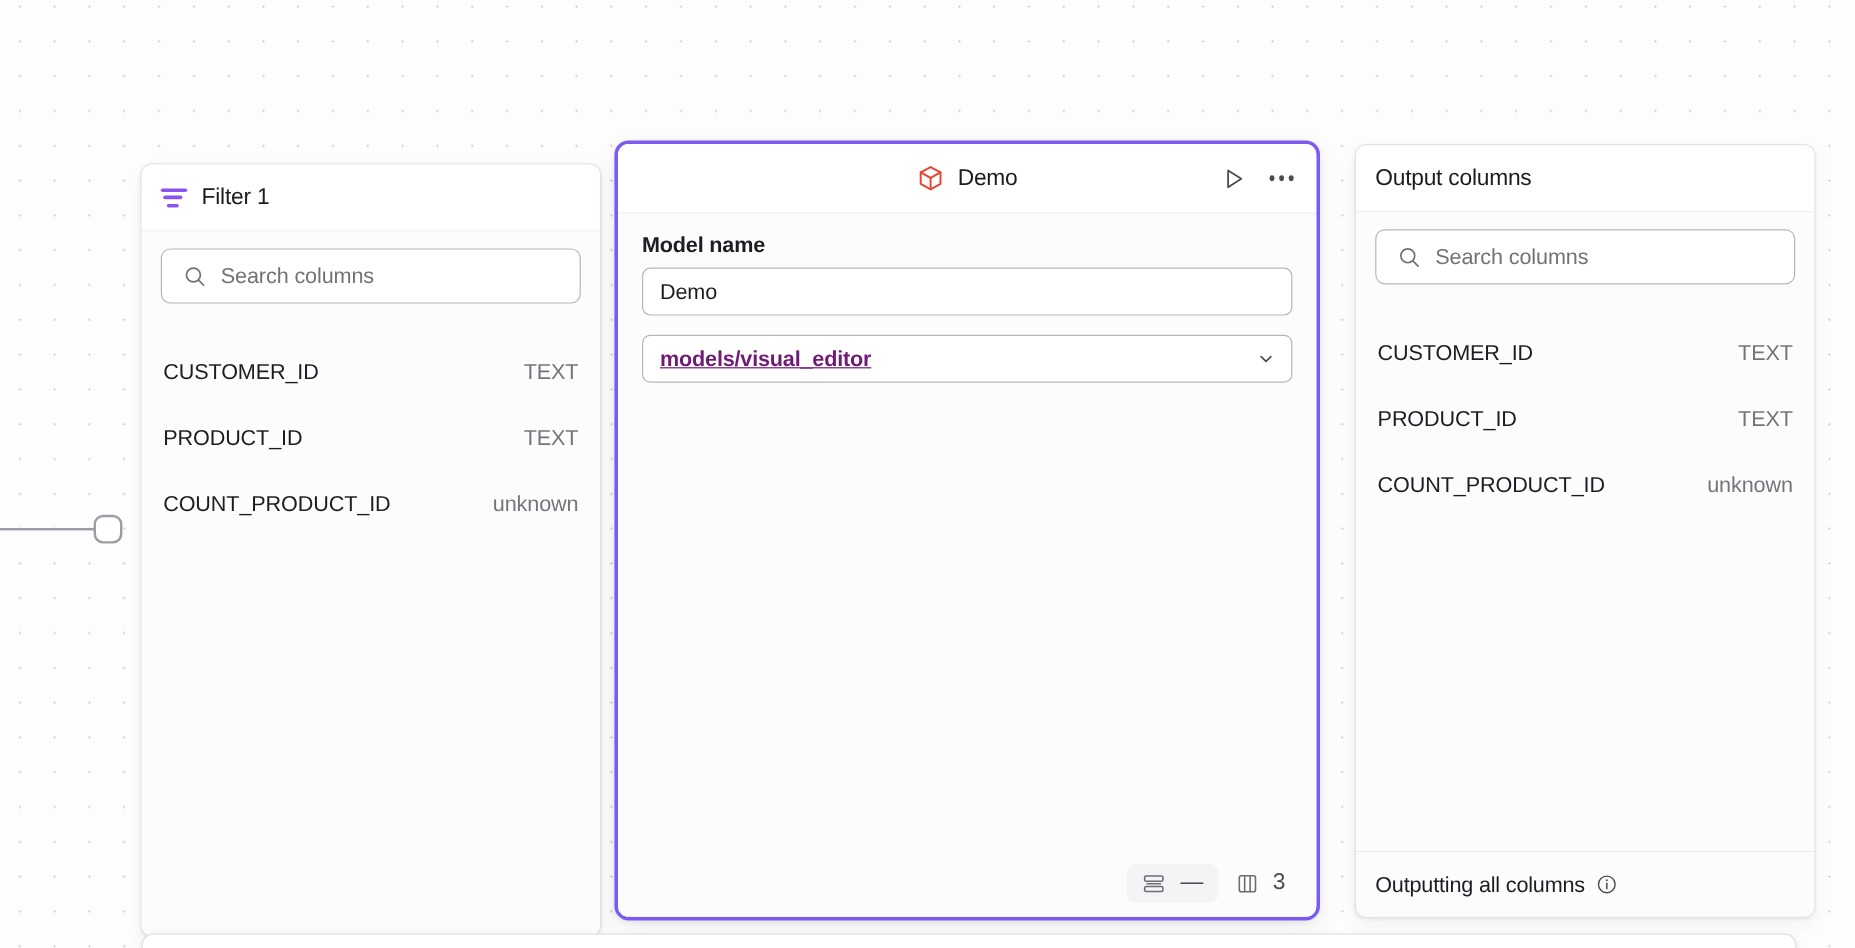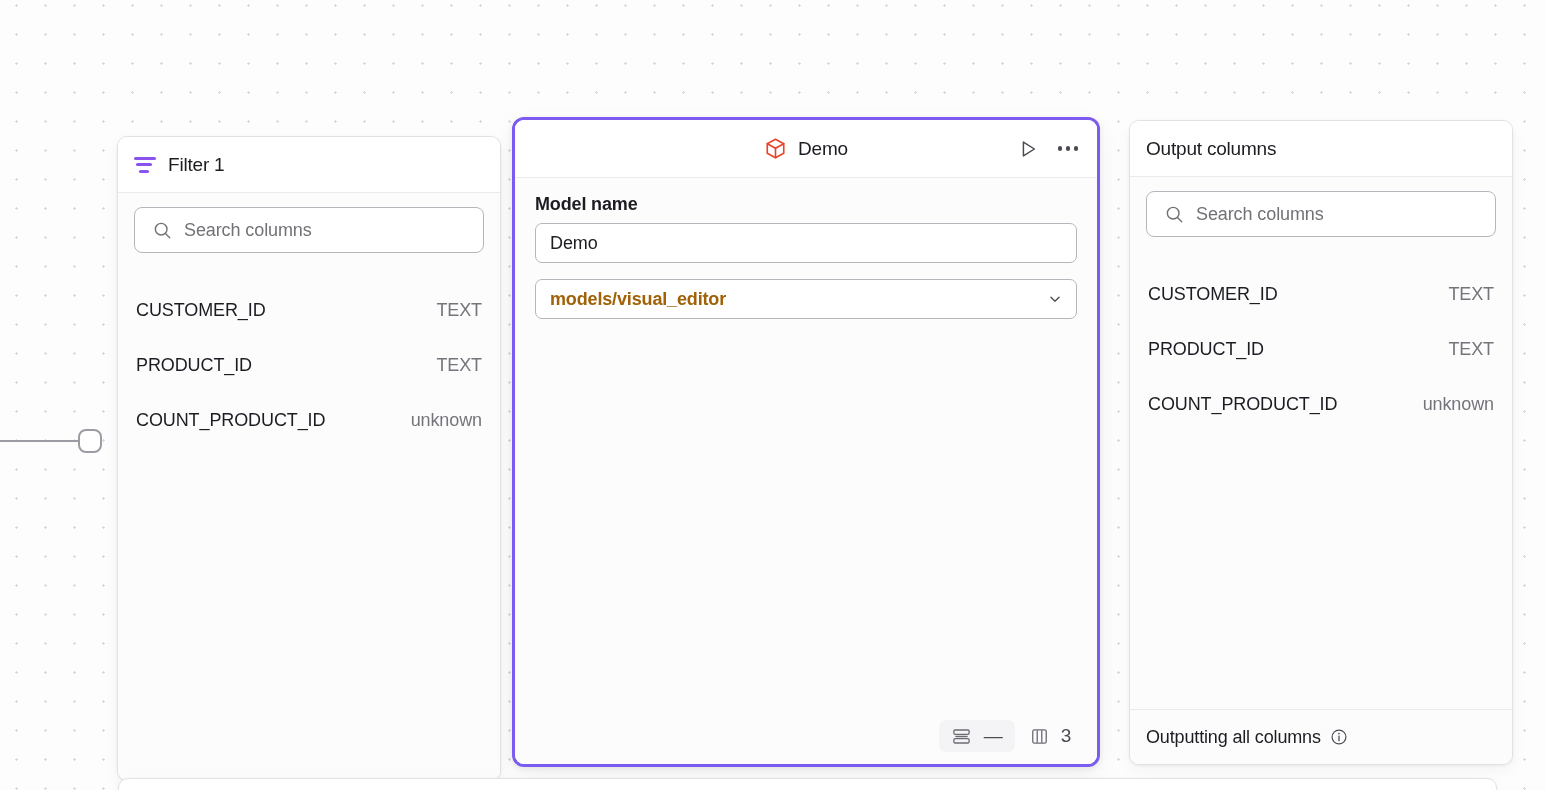--- a/index.html
+++ b/index.html
@@ -257,22 +257,23 @@
     display: flex;
     align-items: center;
     justify-content: space-between;
     padding: 0 12px 0 14px;
     box-sizing: border-box;
     cursor: pointer;
   }
   .select-value {
     font-size: 18px;
     font-weight: bold;
-    color: #a16207;
+    color: #701a75;
     letter-spacing: -0.15px;
+    text-decoration: underline;
   }
 
   
   .demo-footer {
     position: absolute;
     right: 16px;
     bottom: 12px;
     display: flex;
     align-items: center;
     gap: 4px;

